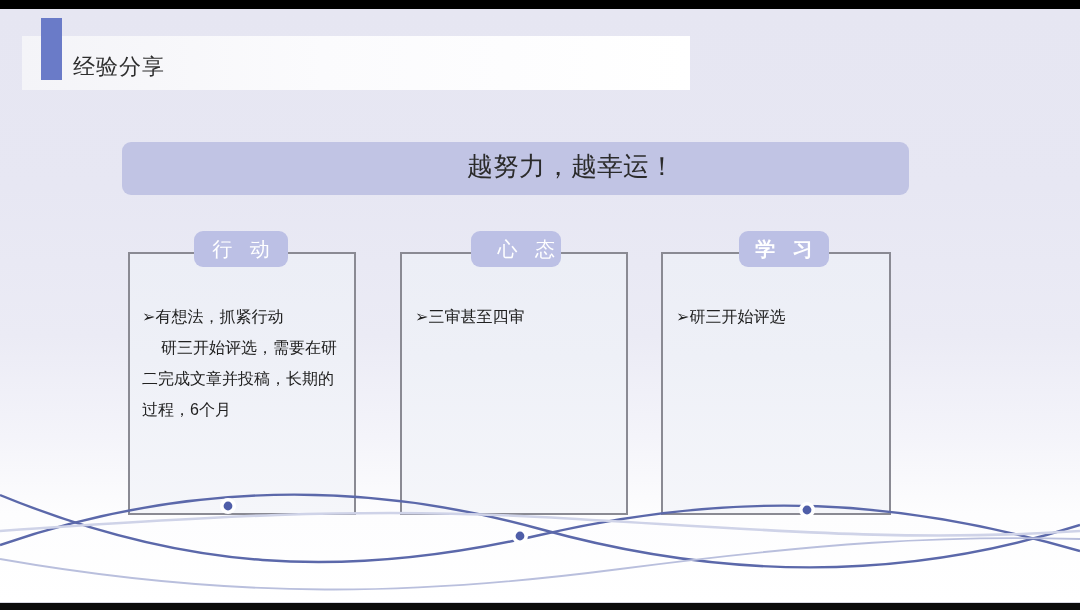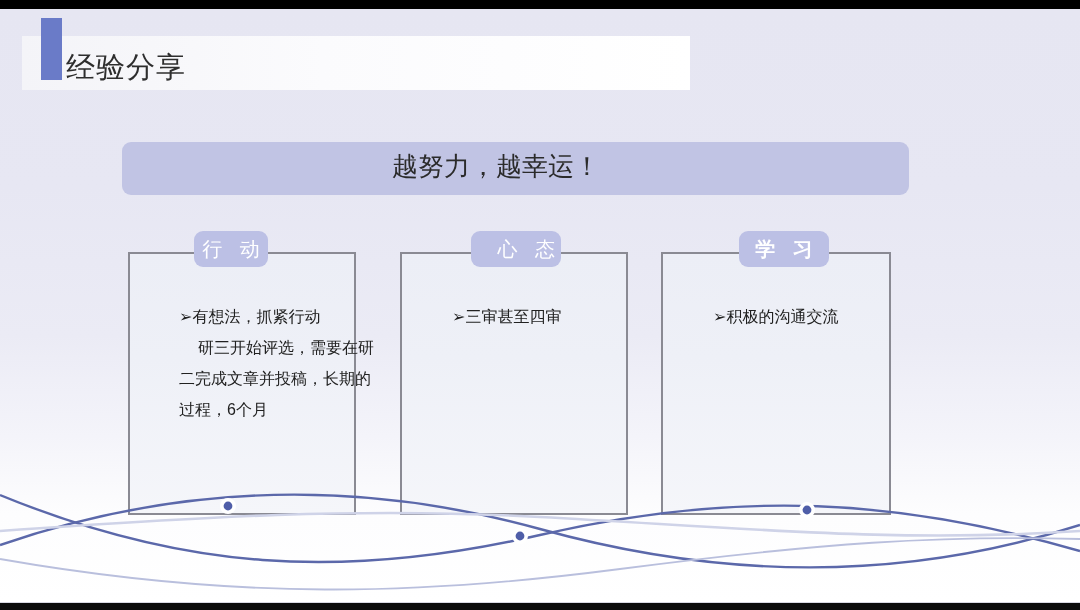--- a/index.html
+++ b/index.html
@@ -71,49 +71,49 @@
   .title-accent {
     position: absolute;
     left: 41px;
     top: 9px;
     width: 21px;
     height: 62px;
     background: #6a7bc8;
   }
   .title-text {
     position: absolute;
-    left: 66px;
+    left: 73px;
     top: 41px;
-    font-size: 29px;
+    font-size: 22px;
     line-height: 34px;
     color: #2e2e2e;
     letter-spacing: 1px;
     white-space: nowrap;
   }
 
   
   .banner {
     position: absolute;
     left: 122px;
     top: 133px;
     width: 787px;
     height: 53px;
     background: #c1c4e4;
     border-radius: 9px;
   }
   .banner-text {
     position: absolute;
-    left: 122px;
+    left: 111px;
     top: 139px;
     width: 380px;
     margin-left: 270px;
     font-size: 26px;
     line-height: 36px;
     color: #2b2b2b;
-    text-align: left;
+    text-align: center;
   }
 
   
   .card {
     position: absolute;
     top: 243px;
     height: 263px;
     border: 2px solid #8a8a93;
     background: linear-gradient(to bottom, #eceef6 0%, #eef0f7 40%, #f5f6fa 100%);
     box-sizing: border-box;
@@ -129,32 +129,31 @@
     background: #bcc0e5;
     border-radius: 9px;
     color: #ffffff;
     font-size: 20px;
     line-height: 36px;
     text-align: center;
     letter-spacing: 6px;
     text-indent: 6px;
     z-index: 6;
   }
-  .pill-1 { left: 194px; width: 74px; }
+  .pill-1 { left: 194px; width: 94px; }
   .pill-2 { left: 471px; width: 90px; text-align: right; }
   .pill-3 { left: 739px; width: 90px; font-weight: bold; }
 
   .card-body {
     position: absolute;
     z-index: 5;
     font-size: 16px;
     line-height: 31px;
     color: #212121;
     letter-spacing: 0px;
-    margin-left: 37px;
   }
   .body-1 { left: 142px; top: 292px; width: 205px; }
   .body-2 { left: 415px; top: 292px; width: 205px; }
   .body-3 { left: 676px; top: 292px; width: 206px; }
 
   .bullet-line { margin: 0; }
   .cont-line { margin: 0; text-indent: 19px; }
 
   
   .waves {
@@ -191,21 +190,21 @@
 
     <div class="card card-2"></div>
     <div class="card-pill pill-2">心 态</div>
     <div class="card-body body-2">
       <p class="bullet-line">➢三审甚至四审</p>
     </div>
 
     <div class="card card-3"></div>
     <div class="card-pill pill-3">学 习</div>
     <div class="card-body body-3">
-      <p class="bullet-line">➢积极的沟通交流</p>
+      <p class="bullet-line">➢研三开始评选</p>
     </div>
 
     <svg class="waves" viewBox="0 0 1080 130" preserveAspectRatio="none">
       <path d="M0,22 C180,96 340,108 540,62 C740,16 900,26 1080,78" fill="none" stroke="#5b68aa" stroke-width="2.4"></path>
       <path d="M0,72 C180,10 360,6 540,56 C720,106 900,110 1080,52" fill="none" stroke="#5b68aa" stroke-width="2.4"></path>
       <path d="M0,58 C200,44 360,34 540,44 C760,56 900,70 1080,58" fill="none" stroke="#cfd3e8" stroke-width="2.6"></path>
       <path d="M0,86 C240,128 420,122 620,96 C820,70 940,62 1080,66" fill="none" stroke="#b9bfdd" stroke-width="1.8"></path>
       <g>
         <circle cx="228" cy="527" r="0"></circle>
       </g>

